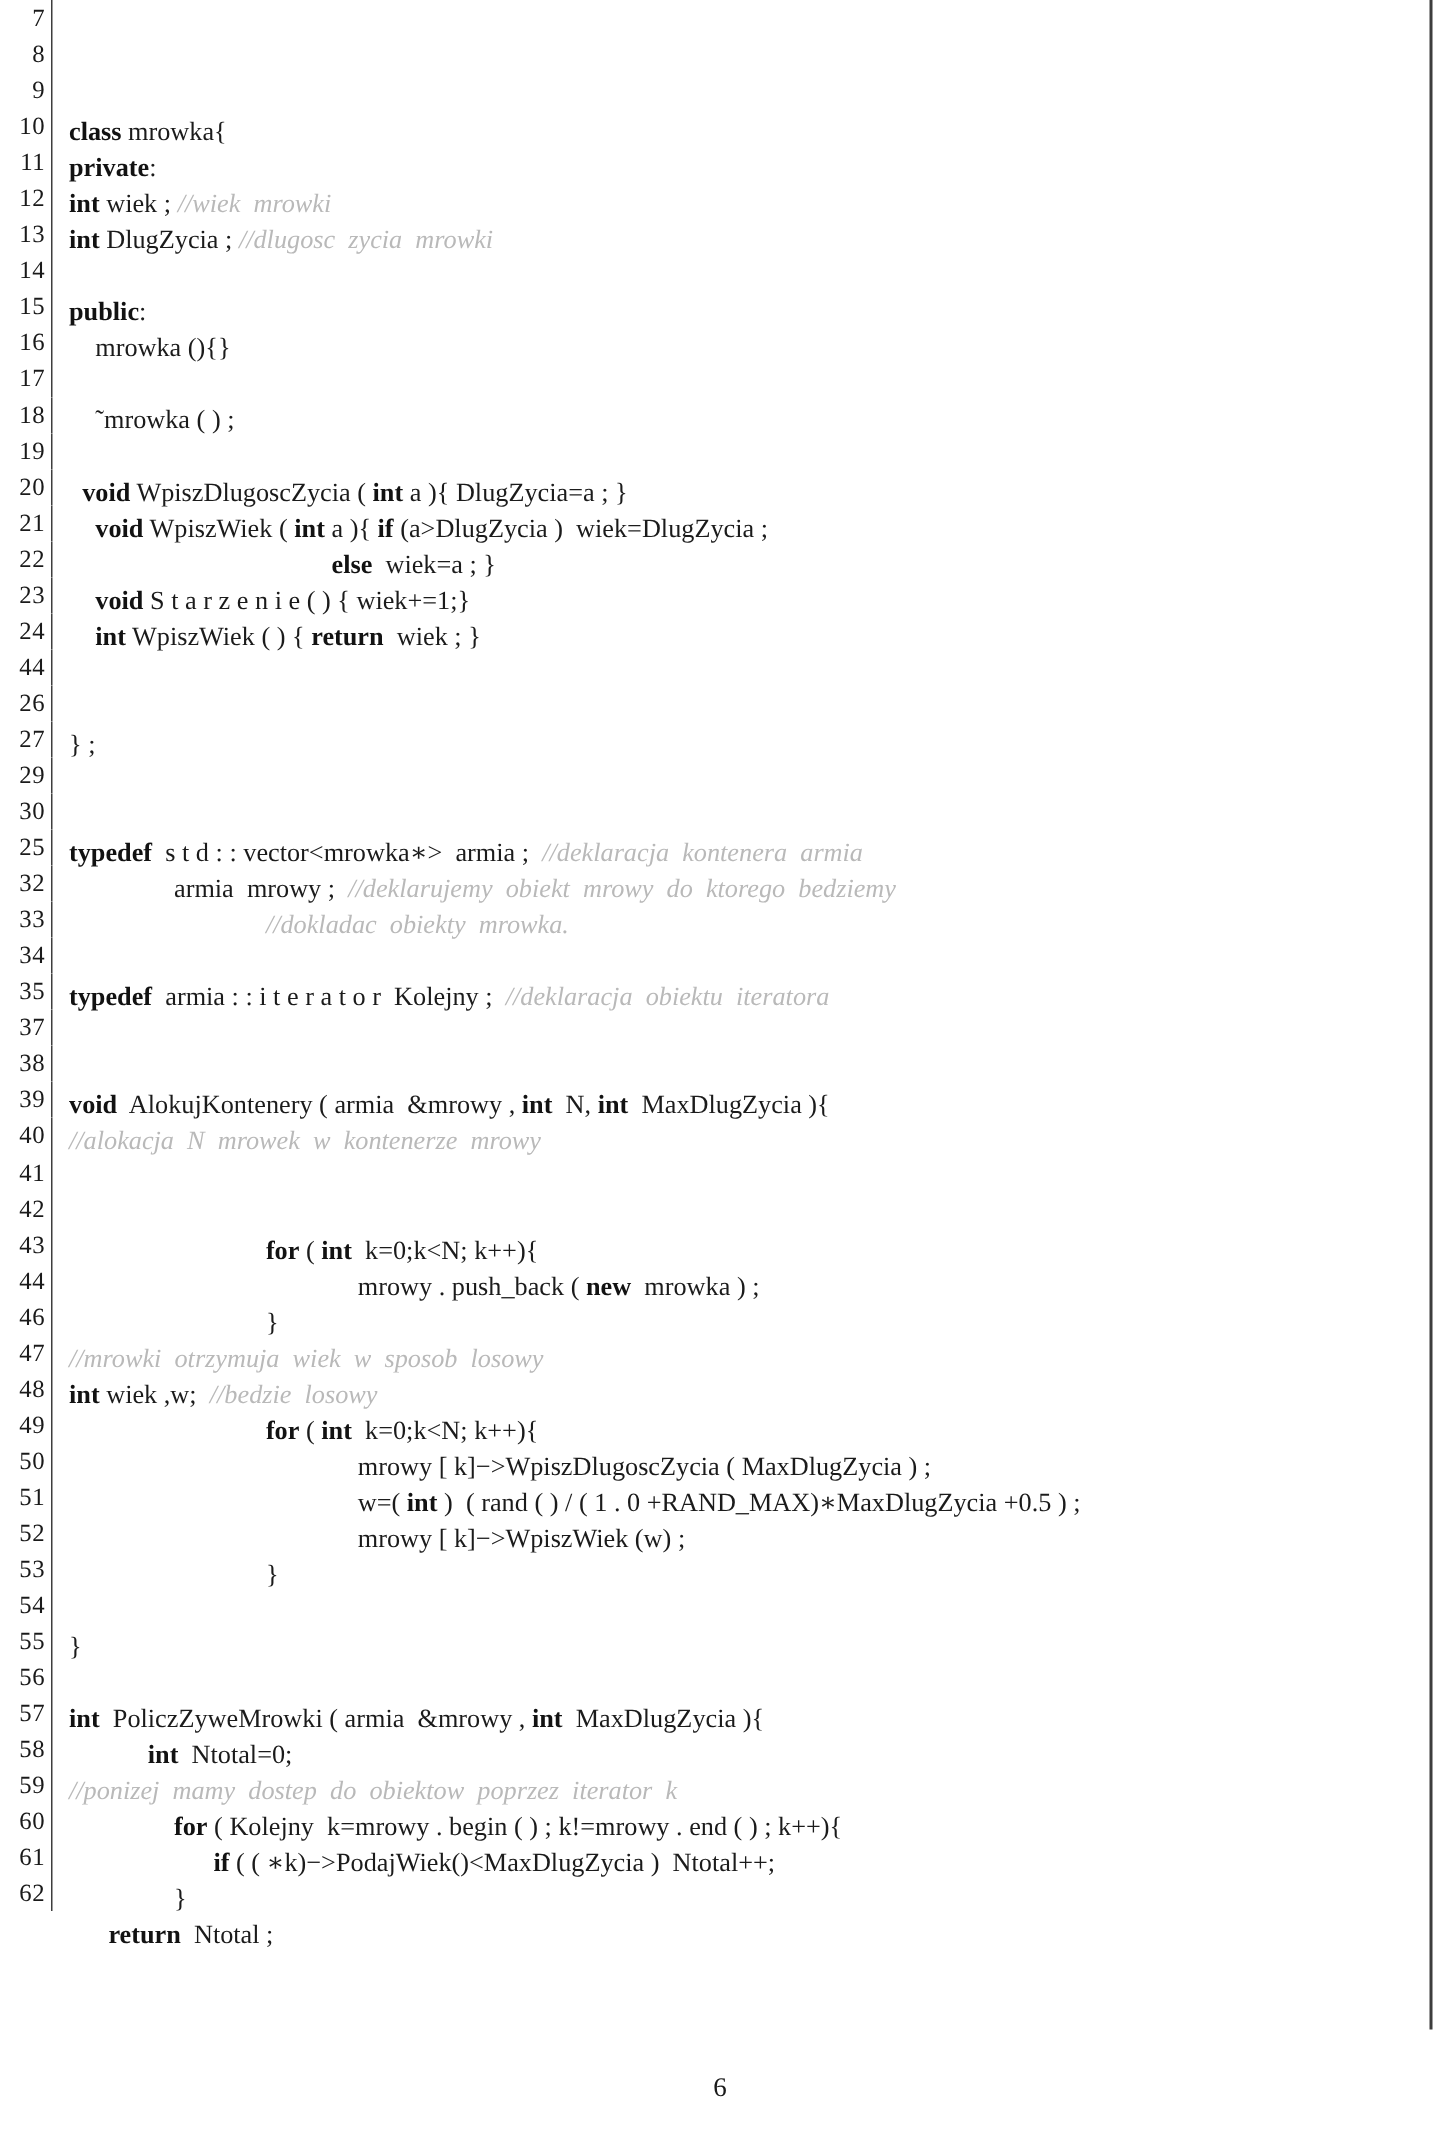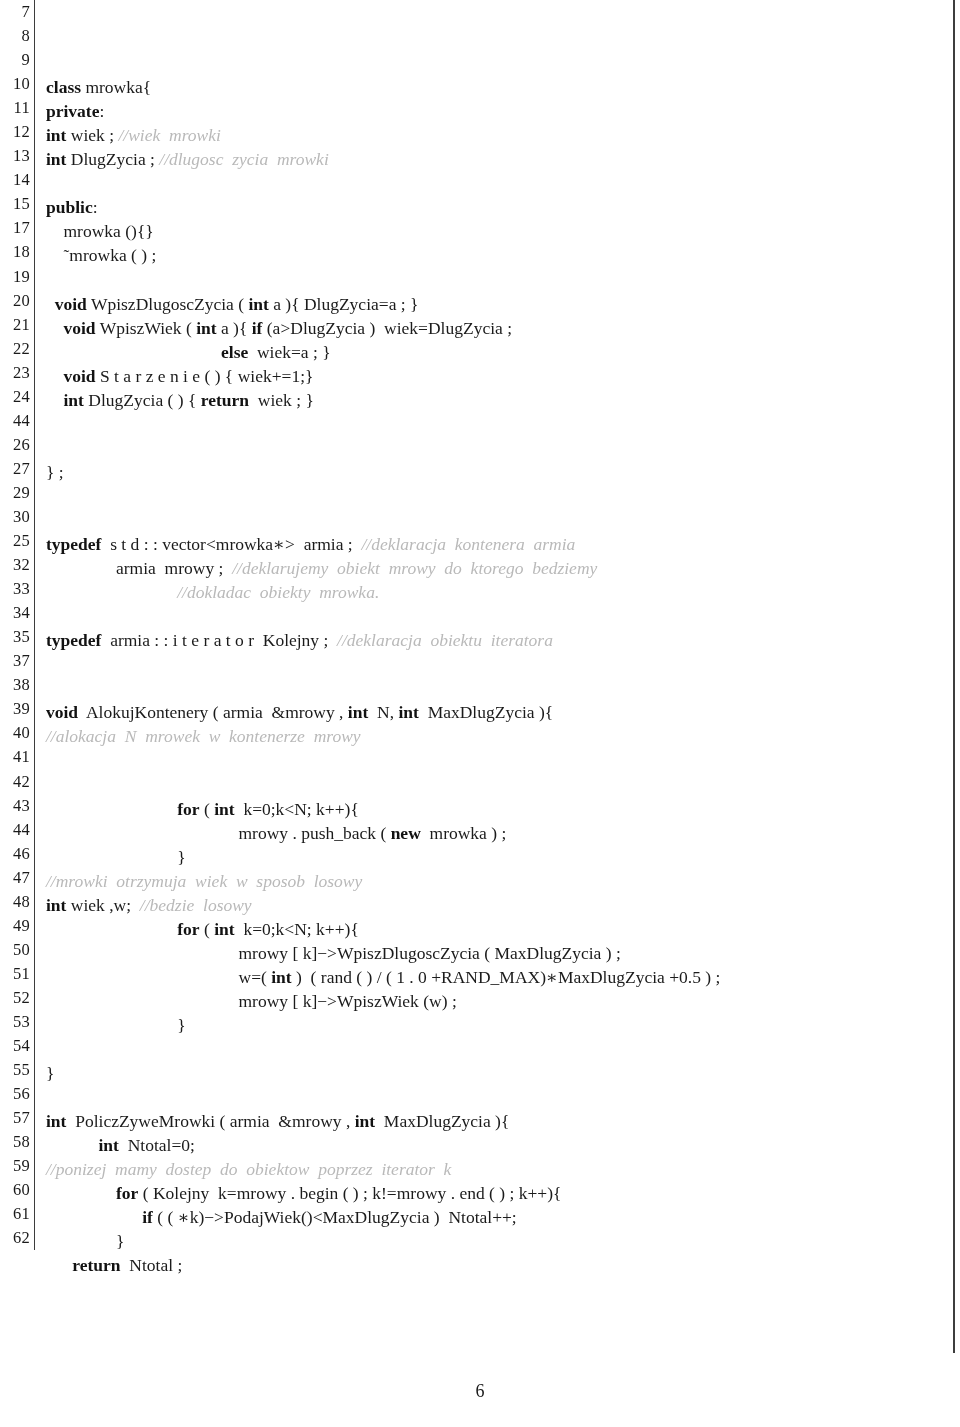--- a/index.html
+++ b/index.html
@@ -115,27 +115,28 @@
     <div id="rightrule" style="height: 1352.8px;"></div>
   <div class="code-row"><div class="lineno">7</div><div class="gutter"></div><div class="codecell"></div></div>
       <div class="code-row"><div class="lineno">8</div><div class="gutter"></div><div class="codecell"></div></div>
       <div class="code-row"><div class="lineno">9</div><div class="gutter"></div><div class="codecell"><span class="kw">class</span><span class="pln"> mrowka{</span></div></div>
       <div class="code-row"><div class="lineno">10</div><div class="gutter"></div><div class="codecell"><span class="kw">private</span><span class="pln">:</span></div></div>
       <div class="code-row"><div class="lineno">11</div><div class="gutter"></div><div class="codecell"><span class="kw">int</span><span class="pln"> wiek ; </span><span class="cmt">//wiek  mrowki</span></div></div>
       <div class="code-row"><div class="lineno">12</div><div class="gutter"></div><div class="codecell"><span class="kw">int</span><span class="pln"> DlugZycia ; </span><span class="cmt">//dlugosc  zycia  mrowki</span></div></div>
       <div class="code-row"><div class="lineno">13</div><div class="gutter"></div><div class="codecell"></div></div>
       <div class="code-row"><div class="lineno">14</div><div class="gutter"></div><div class="codecell"><span class="kw">public</span><span class="pln">:</span></div></div>
       <div class="code-row"><div class="lineno">15</div><div class="gutter"></div><div class="codecell"><span class="pln">    </span><span class="pln">mrowka (){}</span></div></div>
+      <div class="code-row"><div class="lineno">16</div><div class="gutter"></div><div class="codecell"></div></div>
       <div class="code-row"><div class="lineno">17</div><div class="gutter"></div><div class="codecell"><span class="pln">    </span><span class="pln">˜mrowka ( ) ;</span></div></div>
       <div class="code-row"><div class="lineno">18</div><div class="gutter"></div><div class="codecell"></div></div>
       <div class="code-row"><div class="lineno">19</div><div class="gutter"></div><div class="codecell"><span class="pln">  </span><span class="kw">void</span><span class="pln"> WpiszDlugoscZycia ( </span><span class="kw">int</span><span class="pln"> a ){ DlugZycia=a ; }</span></div></div>
       <div class="code-row"><div class="lineno">20</div><div class="gutter"></div><div class="codecell"><span class="pln">    </span><span class="kw">void</span><span class="pln"> WpiszWiek ( </span><span class="kw">int</span><span class="pln"> a ){ </span><span class="kw">if</span><span class="pln"> (a&gt;DlugZycia )  wiek=DlugZycia ;</span></div></div>
       <div class="code-row"><div class="lineno">21</div><div class="gutter"></div><div class="codecell"><span class="pln">                                        </span><span class="kw">else</span><span class="pln">  wiek=a ; }</span></div></div>
       <div class="code-row"><div class="lineno">22</div><div class="gutter"></div><div class="codecell"><span class="pln">    </span><span class="kw">void</span><span class="pln"> S t a r z e n i e ( ) { wiek+=1;}</span></div></div>
-      <div class="code-row"><div class="lineno">23</div><div class="gutter"></div><div class="codecell"><span class="pln">    </span><span class="kw">int</span><span class="pln"> DlugZycia ( ) { </span><span class="kw">return</span><span class="pln">  wiek ; }</span></div></div>
+      <div class="code-row"><div class="lineno">23</div><div class="gutter"></div><div class="codecell"><span class="pln">    </span><span class="kw">int</span><span class="pln"> WpiszWiek ( ) { </span><span class="kw">return</span><span class="pln">  wiek ; }</span></div></div>
       <div class="code-row"><div class="lineno">24</div><div class="gutter"></div><div class="codecell"></div></div>
       <div class="code-row"><div class="lineno">44</div><div class="gutter"></div><div class="codecell"></div></div>
       <div class="code-row"><div class="lineno">26</div><div class="gutter"></div><div class="codecell"><span class="pln">} ;</span></div></div>
       <div class="code-row"><div class="lineno">27</div><div class="gutter"></div><div class="codecell"></div></div>
       <div class="code-row"><div class="lineno">29</div><div class="gutter"></div><div class="codecell"></div></div>
       <div class="code-row"><div class="lineno">30</div><div class="gutter"></div><div class="codecell"><span class="kw">typedef</span><span class="pln">  s t d : : vector&lt;mrowka∗&gt;  armia ;  </span><span class="cmt">//deklaracja  kontenera  armia</span></div></div>
       <div class="code-row"><div class="lineno">25</div><div class="gutter"></div><div class="codecell"><span class="pln">                </span><span class="pln">armia  mrowy ;  </span><span class="cmt">//deklarujemy  obiekt  mrowy  do  ktorego  bedziemy</span></div></div>
       <div class="code-row"><div class="lineno">32</div><div class="gutter"></div><div class="codecell"><span class="pln">                              </span><span class="cmt">//dokladac  obiekty  mrowka.</span></div></div>
       <div class="code-row"><div class="lineno">33</div><div class="gutter"></div><div class="codecell"></div></div>
       <div class="code-row"><div class="lineno">34</div><div class="gutter"></div><div class="codecell"><span class="kw">typedef</span><span class="pln">  armia : : i t e r a t o r  Kolejny ;  </span><span class="cmt">//deklaracja  obiektu  iteratora</span></div></div>

